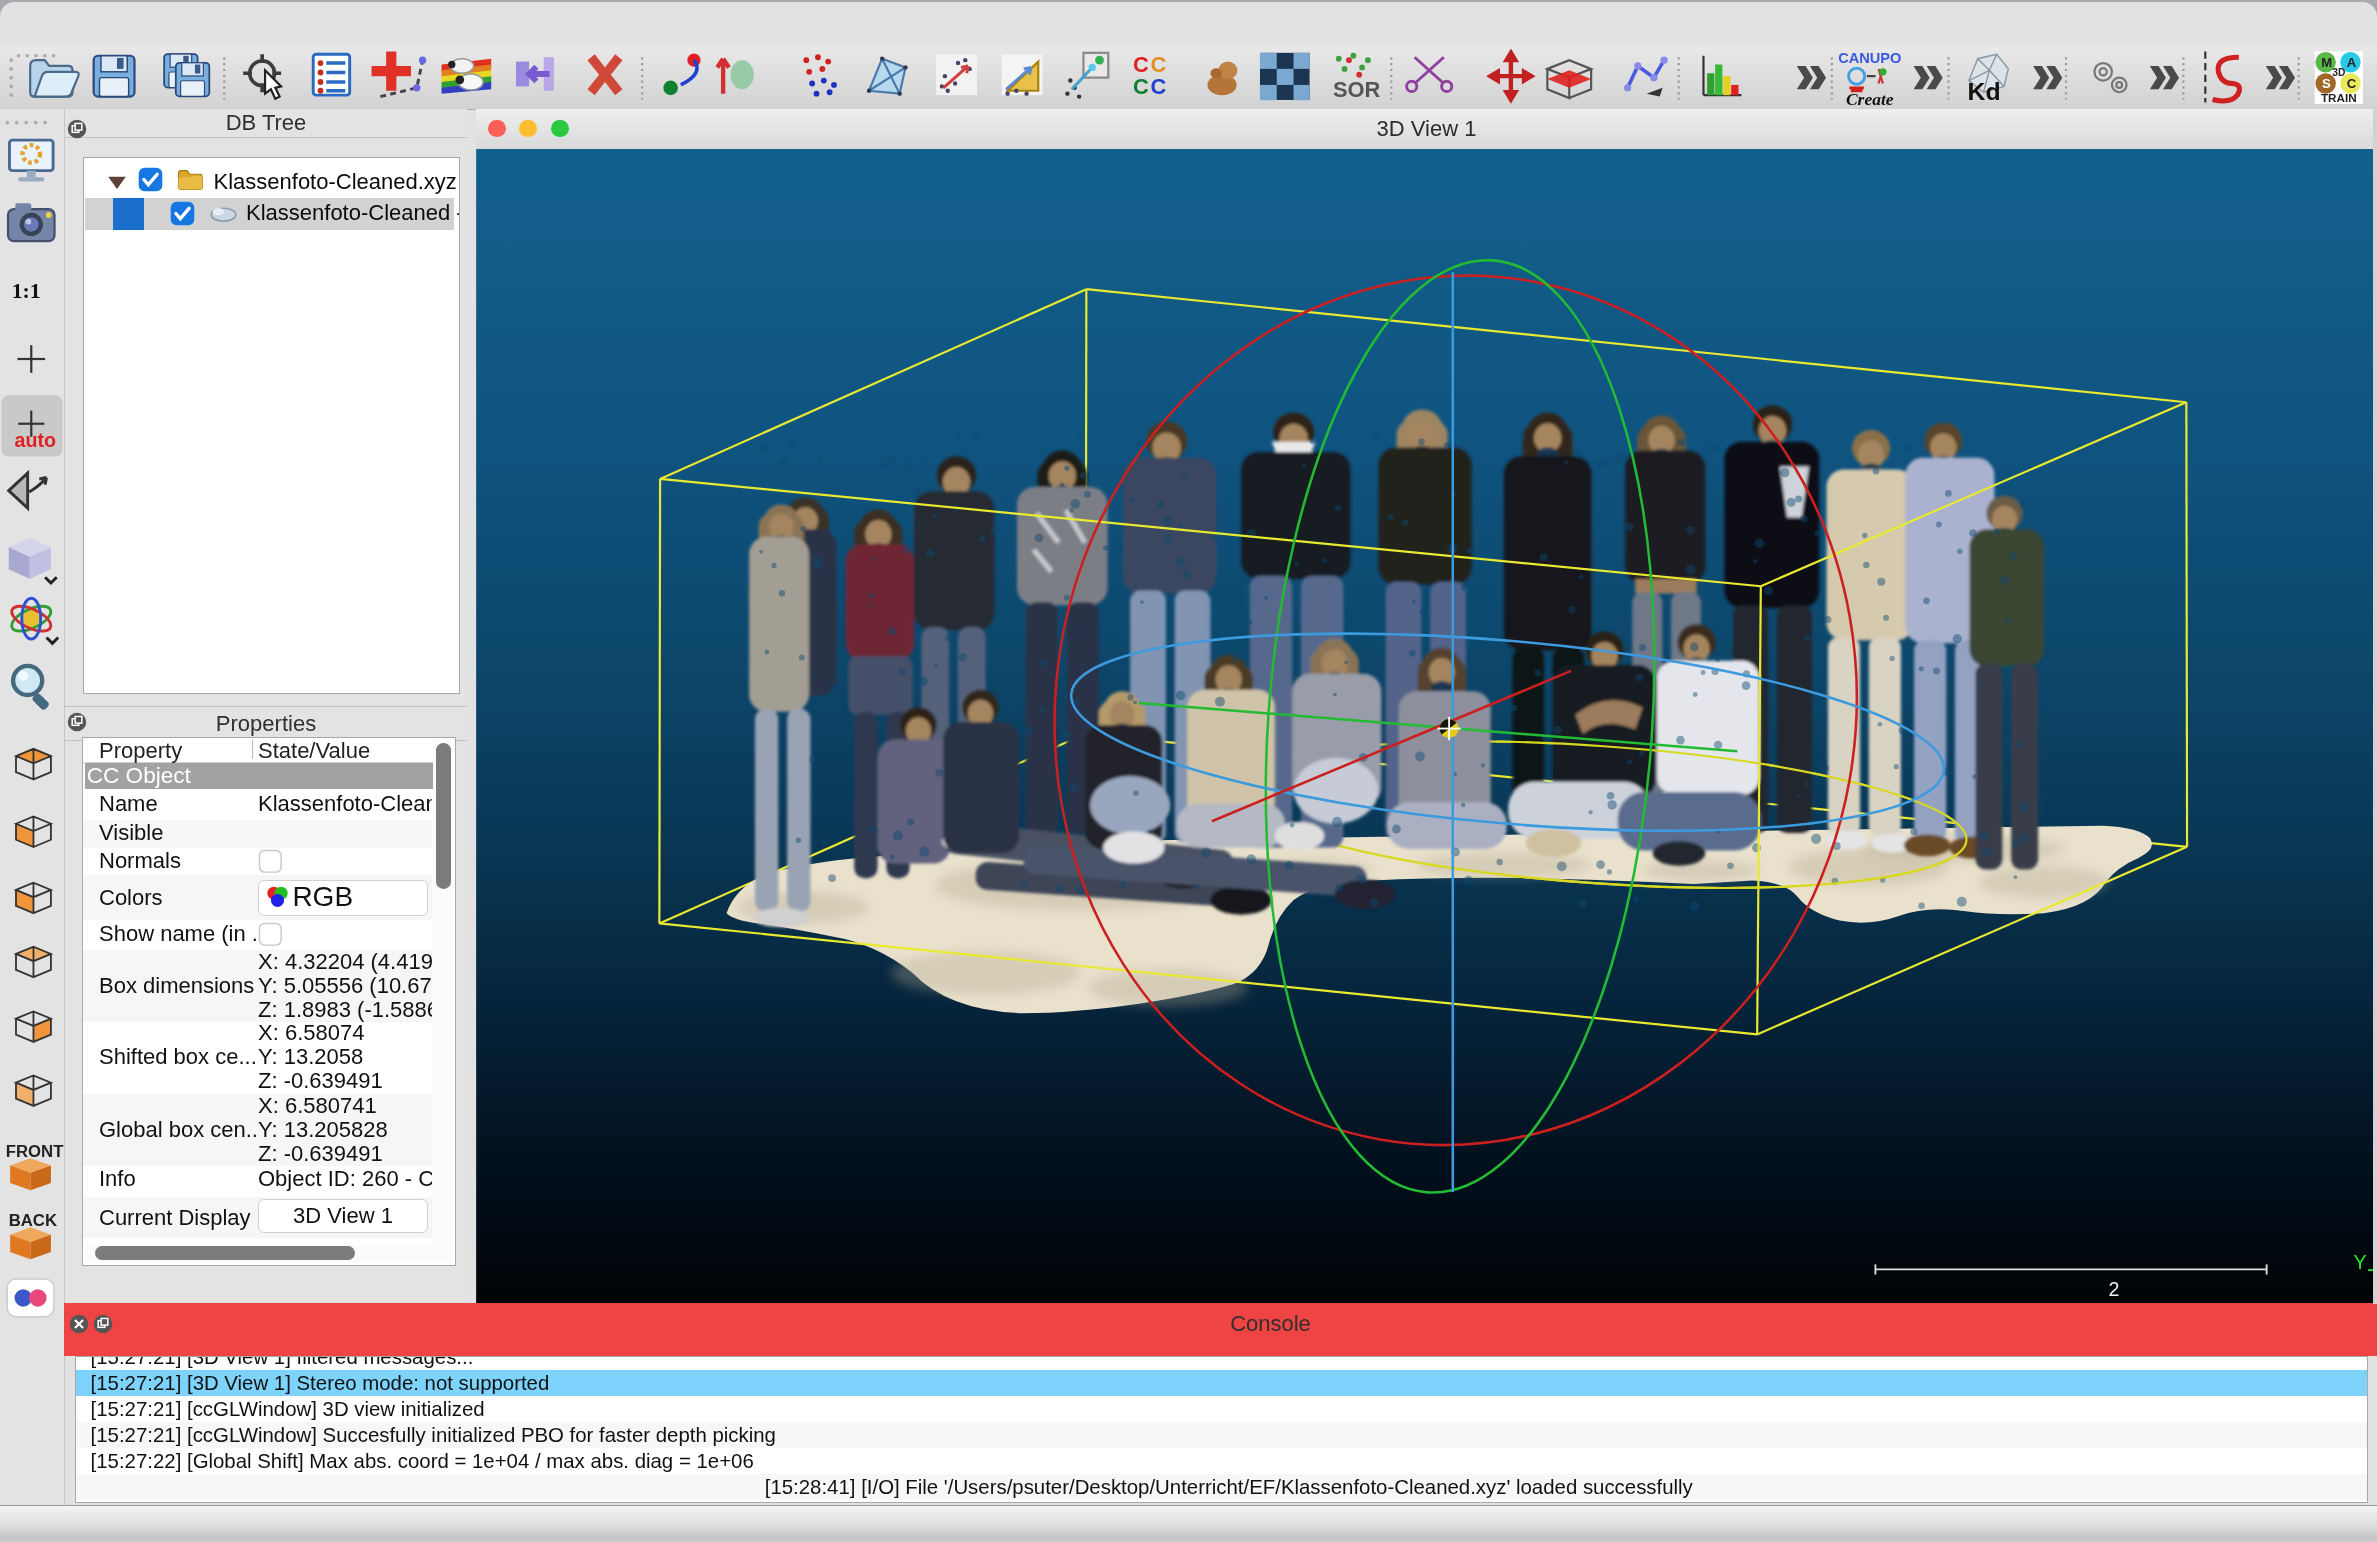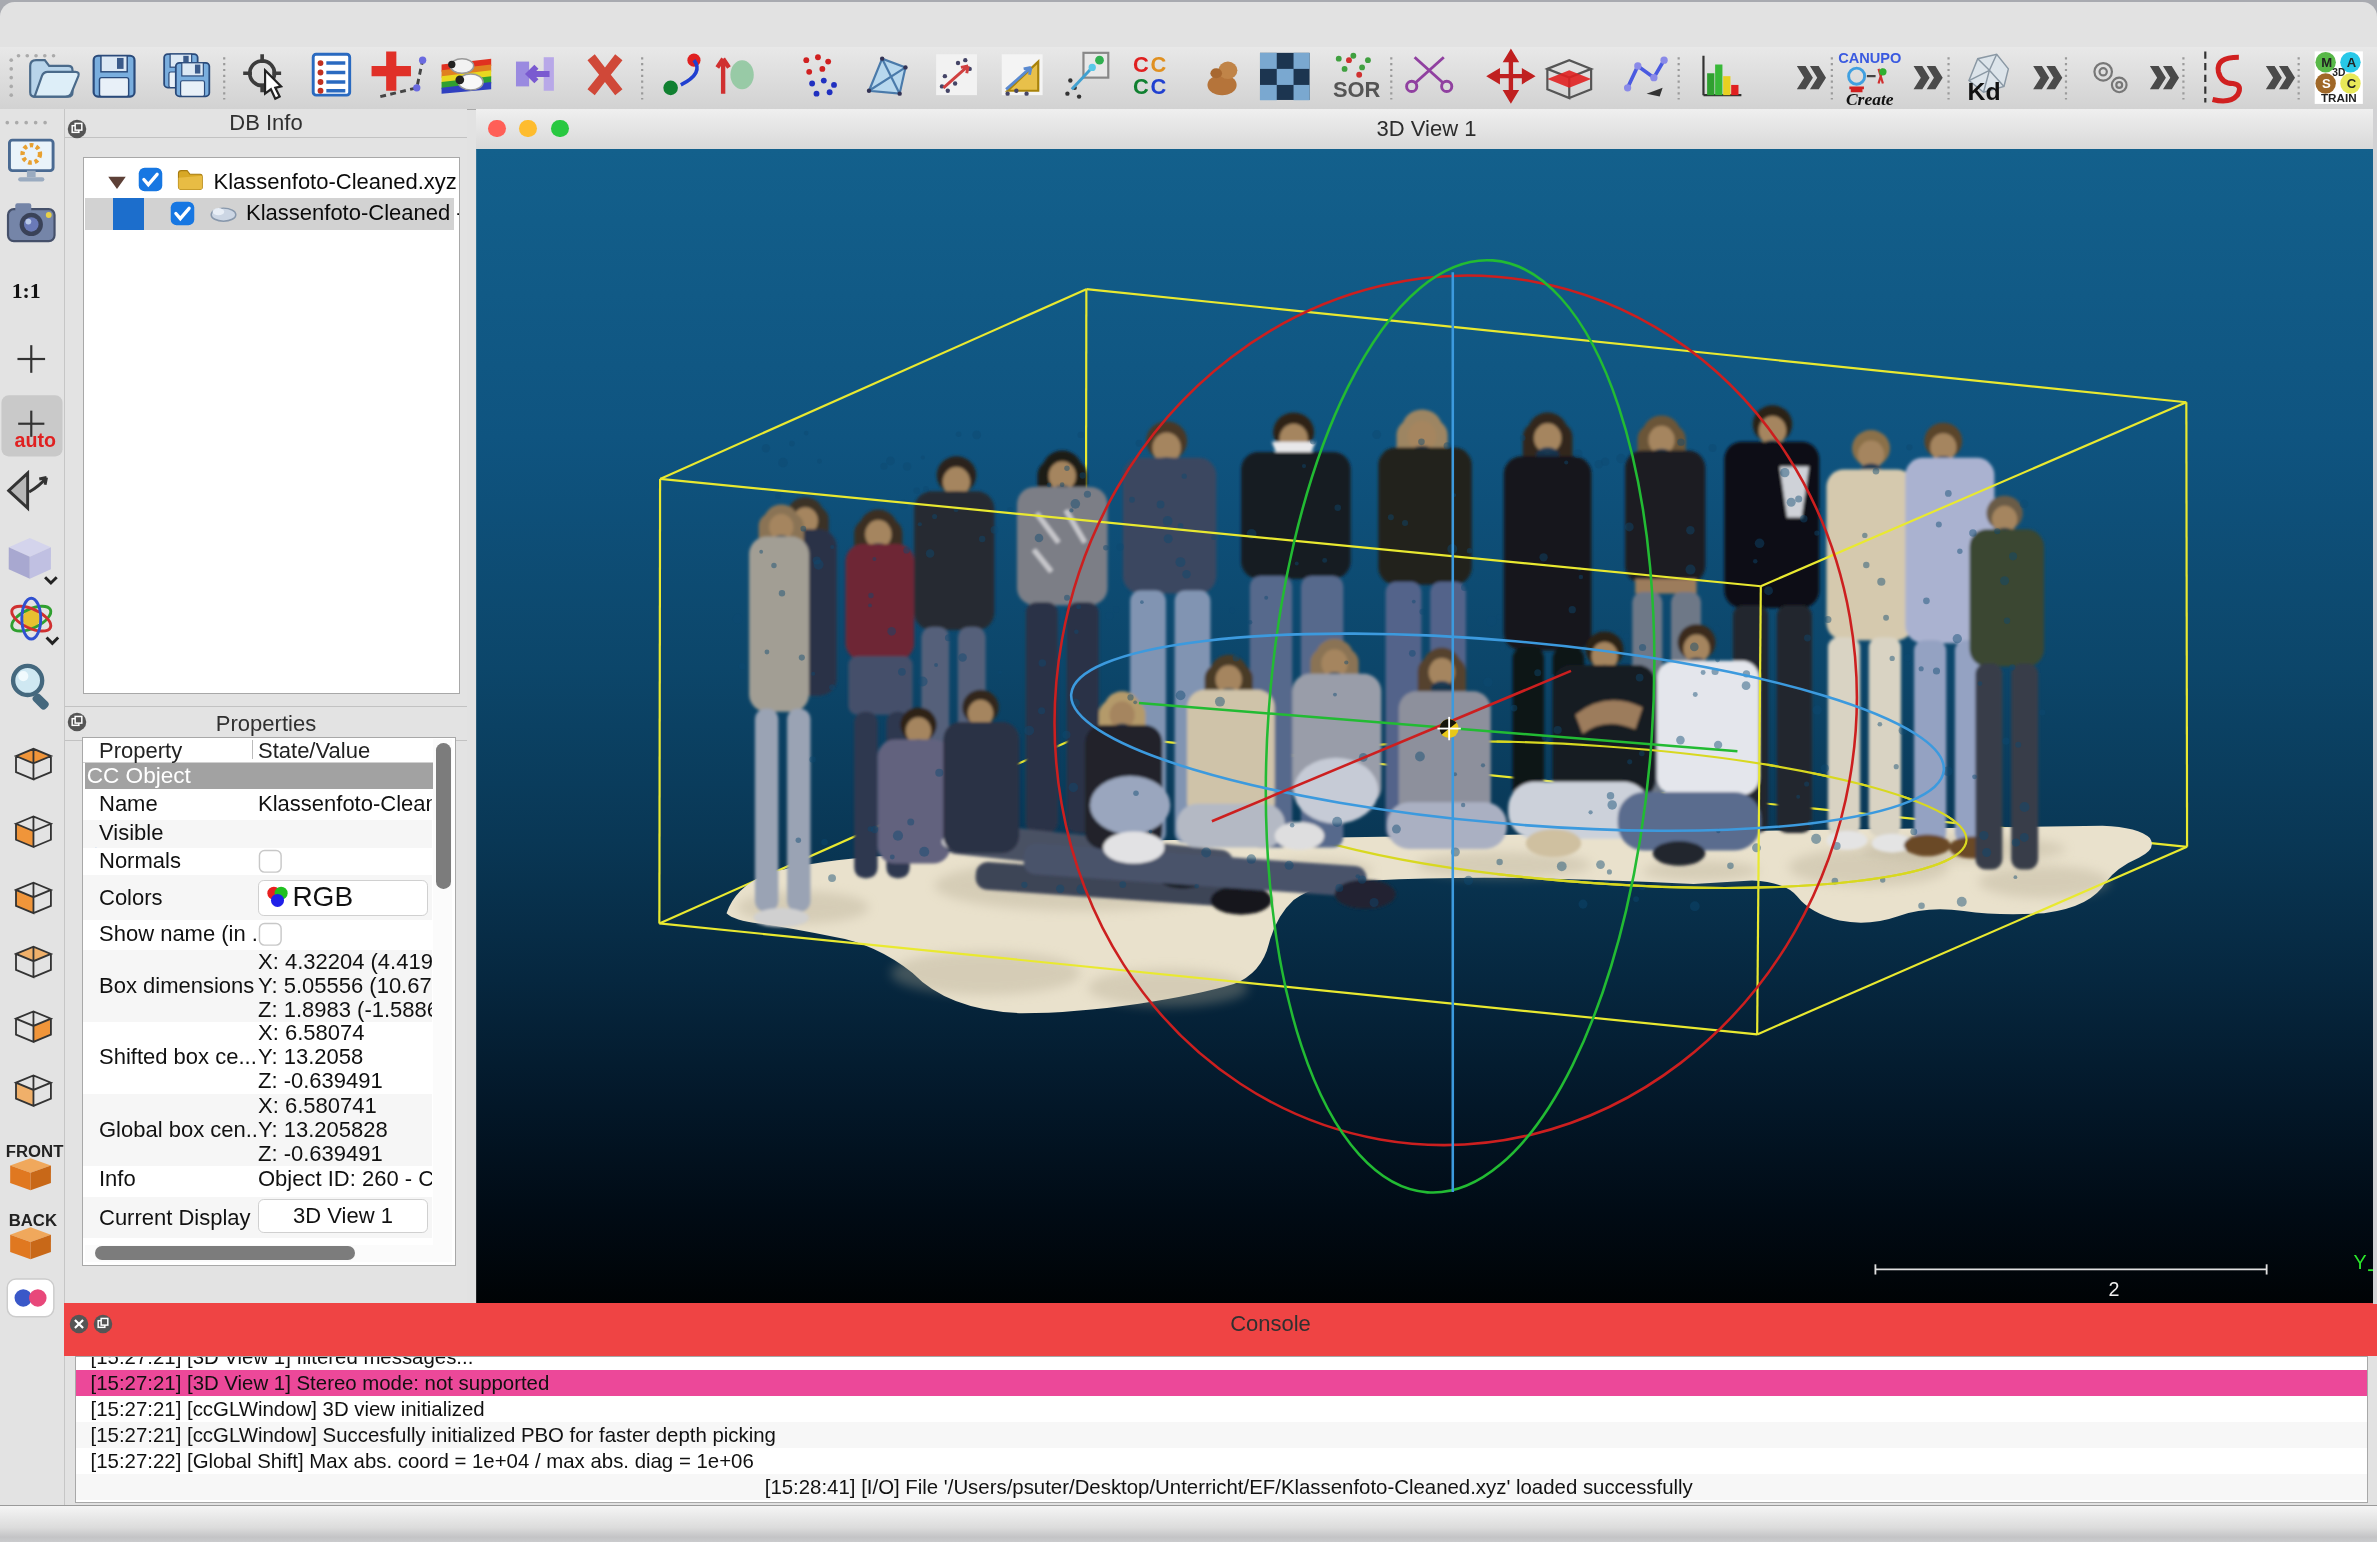--- a/index.html
+++ b/index.html
@@ -430,21 +430,21 @@
           <path d="M56 10 L56 34 L28 44 L28 20 Z" fill="#c86818"></path>
         </g>
         <g transform="translate(10,1605)">
           <rect x="0" y="0" width="64" height="52" rx="12" fill="#fff" stroke="#ccc" stroke-width="2"></rect>
           <circle cx="22" cy="26" r="12" fill="#3a58c8"></circle>
           <circle cx="42" cy="26" r="12" fill="#e8487a"></circle>
         </g>
       </svg></div>
 
 <div class="abs" id="dockleft">
-  <div class="abs dockhead" style="left:0;top:0;width:402px;height:28px;line-height:28px;border-bottom:0.7px solid #c2c2c2;">DB Info</div>
+  <div class="abs dockhead" style="left:0;top:0;width:402px;height:28px;line-height:28px;border-bottom:0.7px solid #c2c2c2;">DB Tree</div>
   <div class="abs whitebox" style="left:17.5px;top:48px;width:375px;height:535px;overflow:hidden;">
 
     <div class="abs" style="left:0;top:9.5px;width:372px;height:31px;">
       <svg class="abs" style="left:22px;top:5.8px;" width="22" height="19" viewBox="0 0 30 26">
             <path d="M3 5 L27 5 L15 22 Z" fill="#5d4037"></path>
           </svg>
       <svg class="abs" style="left:54px;top:0px;" width="25" height="25" viewBox="0 0 34 34">
             <rect x="1" y="1" width="32" height="32" rx="8" fill="#1777e2"></rect>
             <path d="M8 17 L14 24 L26 10" stroke="#fff" stroke-width="4.5" fill="none" stroke-linecap="round"></path>
           </svg>
@@ -1032,21 +1032,21 @@
           <text x="2572" y="1535" fill="#2be82b" font-size="27" font-family="Liberation Sans, sans-serif">Y</text>
           <line x1="2592" y1="1536" x2="2602" y2="1536" stroke="#2be82b" stroke-width="2.5"></line>
         </svg></div>
 </div>
 
 <div class="abs" id="consolehead">
   <div class="abs dockhead" style="left:50px;top:0;width:2313px;height:53px;line-height:41px;">Console</div>
 </div>
 <div class="abs" id="consolebox">
   <div class="clog" style="margin-top:-13px;">[15:27:21] [3D View 1] filtered messages...</div>
-  <div class="clog" style="background:#ec4899;">[15:27:21] [3D View 1] Stereo mode: not supported</div>
+  <div class="clog" style="background:#7dd3fc;">[15:27:21] [3D View 1] Stereo mode: not supported</div>
   <div class="clog">[15:27:21] [ccGLWindow] 3D view initialized</div>
   <div class="clog" style="background:#f7f7f7;">[15:27:21] [ccGLWindow] Succesfully initialized PBO for faster depth picking</div>
   <div class="clog">[15:27:22] [Global Shift] Max abs. coord = 1e+04 / max abs. diag = 1e+06</div>
   <div class="clog" style="background:#f7f7f7;text-align:center;">[15:28:41] [I/O] File '/Users/psuter/Desktop/Unterricht/EF/Klassenfoto-Cleaned.xyz' loaded successfully</div>
 </div>
 <div class="abs" style="left:2373px;top:107px;width:4.4px;height:1195px;background:#d2d2d4;"></div>
 <div class="abs" id="statusbar"></div>
 <div class="abs" style="left:67px;top:117px;width:20px;height:20px;"><svg width="20" height="20" viewBox="0 0 27 27">
         <circle cx="13.5" cy="13.5" r="12.5" fill="#555"></circle>
         <rect x="7" y="9" width="9" height="9" fill="none" stroke="#fff" stroke-width="2"></rect>

